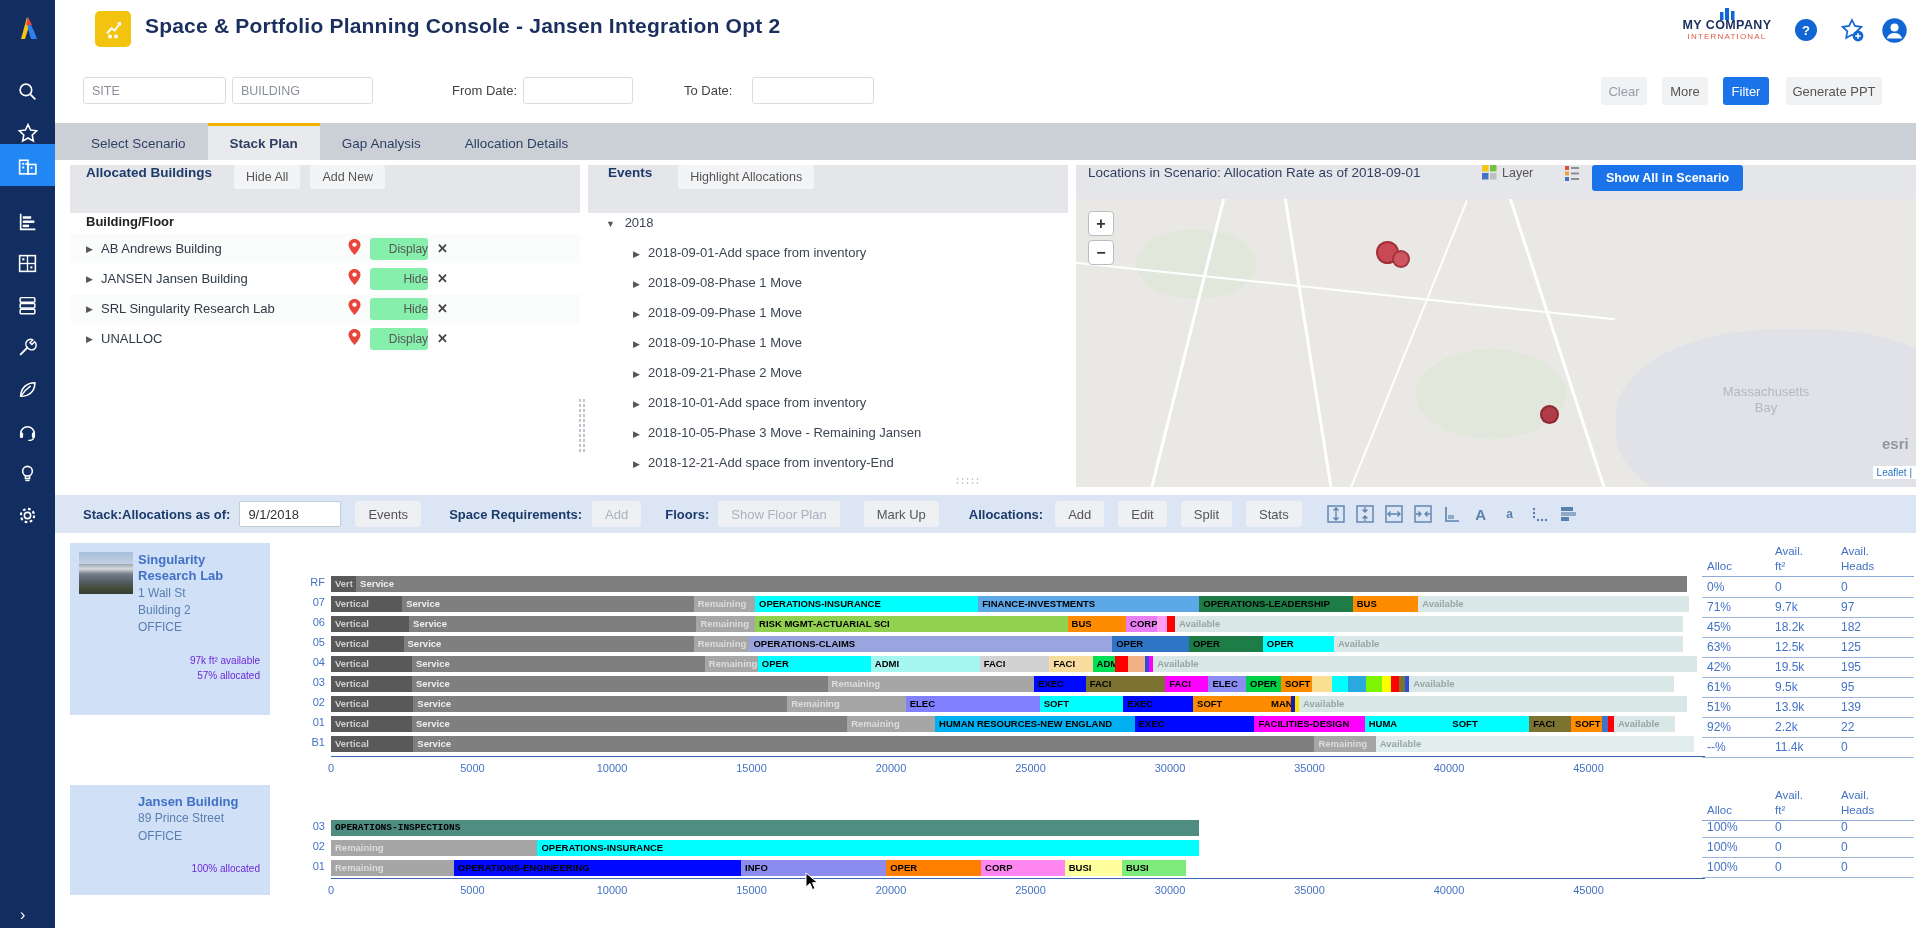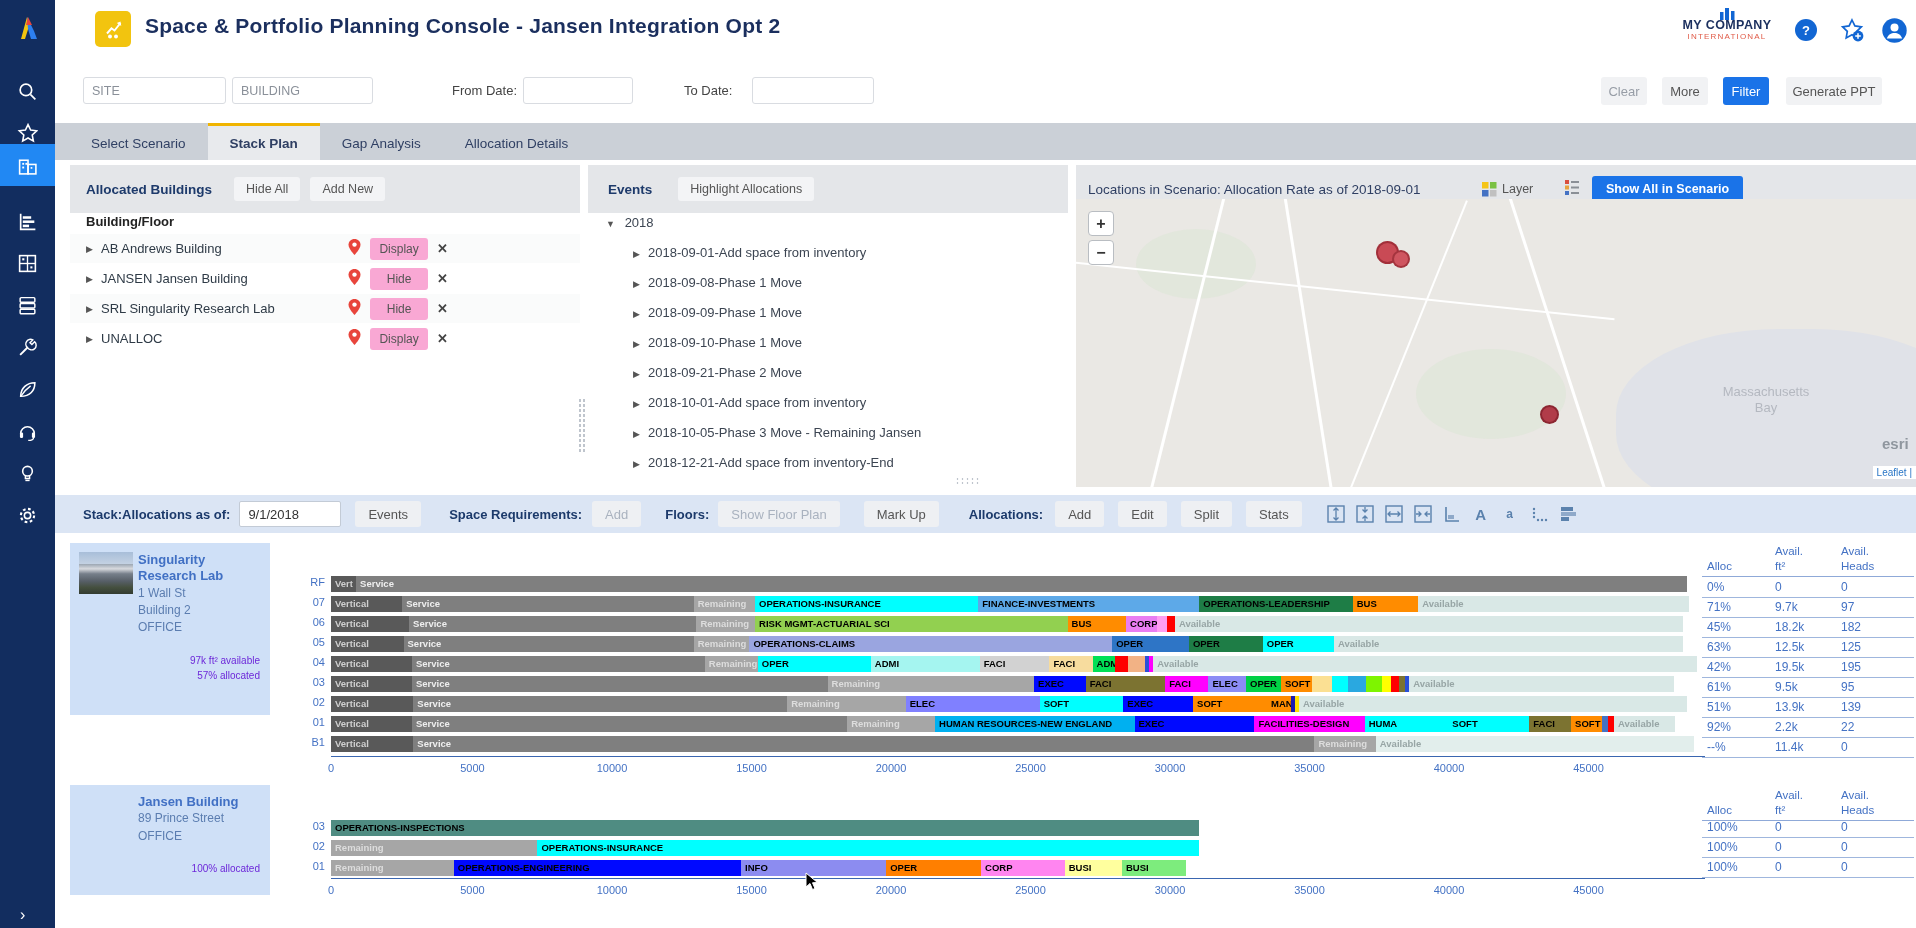--- a/index.html
+++ b/index.html
@@ -34,30 +34,30 @@
   .f-btn { position:absolute; top:19px; height:28px; border:none; border-radius:3px; background:#f1f2f4; color:#555; font-size:13px; font-family:inherit; cursor:pointer; }
   .f-btn.primary { background:#1a73e8; color:#fff; }
   .f-btn.muted { color:#979da6; }
 
   
   #tabbar { left:55px; top:123px; width:1861px; height:37px; background:#cbd0d7; display:flex; padding-left:14px; }
   .tab { height:37px; padding:0 22px; display:flex; align-items:center; font-size:13.5px; color:#2f3f63; cursor:pointer; border-top:3px solid transparent; }
   .tab.active { background:#e8eaed; border-top:3px solid #f0b400; font-weight:bold; }
 
   
-  .panel-hdr { position:absolute; height:48px; background:#e4e6e9; display:flex; align-items:center; }
+  .panel-hdr { position:absolute; height:48px; background:#e4e6e9; display:flex; }
   .panel-title { font-size:13.5px; font-weight:bold; color:#1d3a6b; }
   .p-btn { height:24px; padding:0 12px; border:none; border-radius:3px; background:#f3f4f6; color:#555; font-size:12.5px; font-family:inherit; cursor:pointer; }
   #bld-col-hdr { left:86px; top:214px; font-size:13px; font-weight:bold; color:#222; }
   .bld-row { position:absolute; left:70px; width:510px; height:29px; display:flex; align-items:center; padding:0 14px 0 16px; }
   .bld-row:nth-child(odd) { background:#fafbfb; }
   .caret { font-size:9px; color:#555; width:15px; }
   .bld-name { font-size:13px; color:#2e3a46; }
   .pin { margin-left:auto; }
-  .bld-act { width:58px; height:22px; line-height:22px; text-align:center; background:#f9a8d4; border-radius:3px; font-size:12px; color:#555; margin:0 9px; cursor:pointer; }
+  .bld-act { width:58px; height:22px; line-height:22px; text-align:right; background:#86efac; border-radius:3px; font-size:12px; color:#555; margin:0 9px; cursor:pointer; }
   .bld-x { font-size:13px; font-weight:bold; color:#444; margin-right:118px; cursor:pointer; }
   .evt-row { position:absolute; font-size:13px; color:#3c4552; white-space:nowrap; cursor:pointer; }
   .evt-row .caret { display:inline-block; }
 
   
   #map-body { left:1076px; top:199px; width:840px; height:288px; background:#eae8e4; overflow:hidden; }
   .road { position:absolute; background:#fff; }
   .green { position:absolute; background:#e0e6d9; border-radius:50%; opacity:.8; }
   .water { position:absolute; background:#e0e2e8; border-radius:45%; }
   .zoomb { position:absolute; left:12px; width:26px; height:25px; background:#fff; border:1px solid #b9bdc2; border-radius:4px; text-align:center; font-size:16px; font-weight:bold; color:#333; line-height:23px; cursor:pointer; }
@@ -633,21 +633,21 @@
         <div class="ctext">
           <div class="cname">Jansen Building</div>
           <div class="cline">89 Prince Street</div>
           <div class="cline">OFFICE</div>
           <div style="height: 16px;"></div>
           <div class="cstat">100% allocated</div>
         </div>
       </div>
       <div class="floor-label" style="top: 287px; left: 242px;">03</div>
       <div class="frow" style="top: 287px;">
-        <div class="seg" style="width: 867.69px; background: rgb(79, 140, 130); color: rgb(0, 0, 0);">OPERATIONS-INSPECTIONS</div>
+        <div class="seg" style="width: 867.69px; background: rgb(79, 140, 130); color: rgb(0, 0, 0); font-family: Liberation Mono, monospace;">OPERATIONS-INSPECTIONS</div>
       </div>
       <div class="floor-label" style="top: 307px; left: 242px;">02</div>
       <div class="frow" style="top: 307px;">
         <div class="seg" style="width: 206.46px; background: rgb(166, 166, 166); color: rgb(221, 221, 221);">Remaining</div>
         <div class="seg" style="width: 661.23px; background: rgb(0, 255, 255); color: rgb(0, 0, 0);">OPERATIONS-INSURANCE</div>
       </div>
       <div class="floor-label" style="top: 327px; left: 242px;">01</div>
       <div class="frow" style="top: 327px;">
         <div class="seg" style="width: 122.76px; background: rgb(166, 166, 166); color: rgb(221, 221, 221);">Remaining</div>
         <div class="seg" style="width: 287.37px; background: rgb(0, 9, 255); color: rgb(0, 0, 0);">OPERATIONS-ENGINEERING</div>

